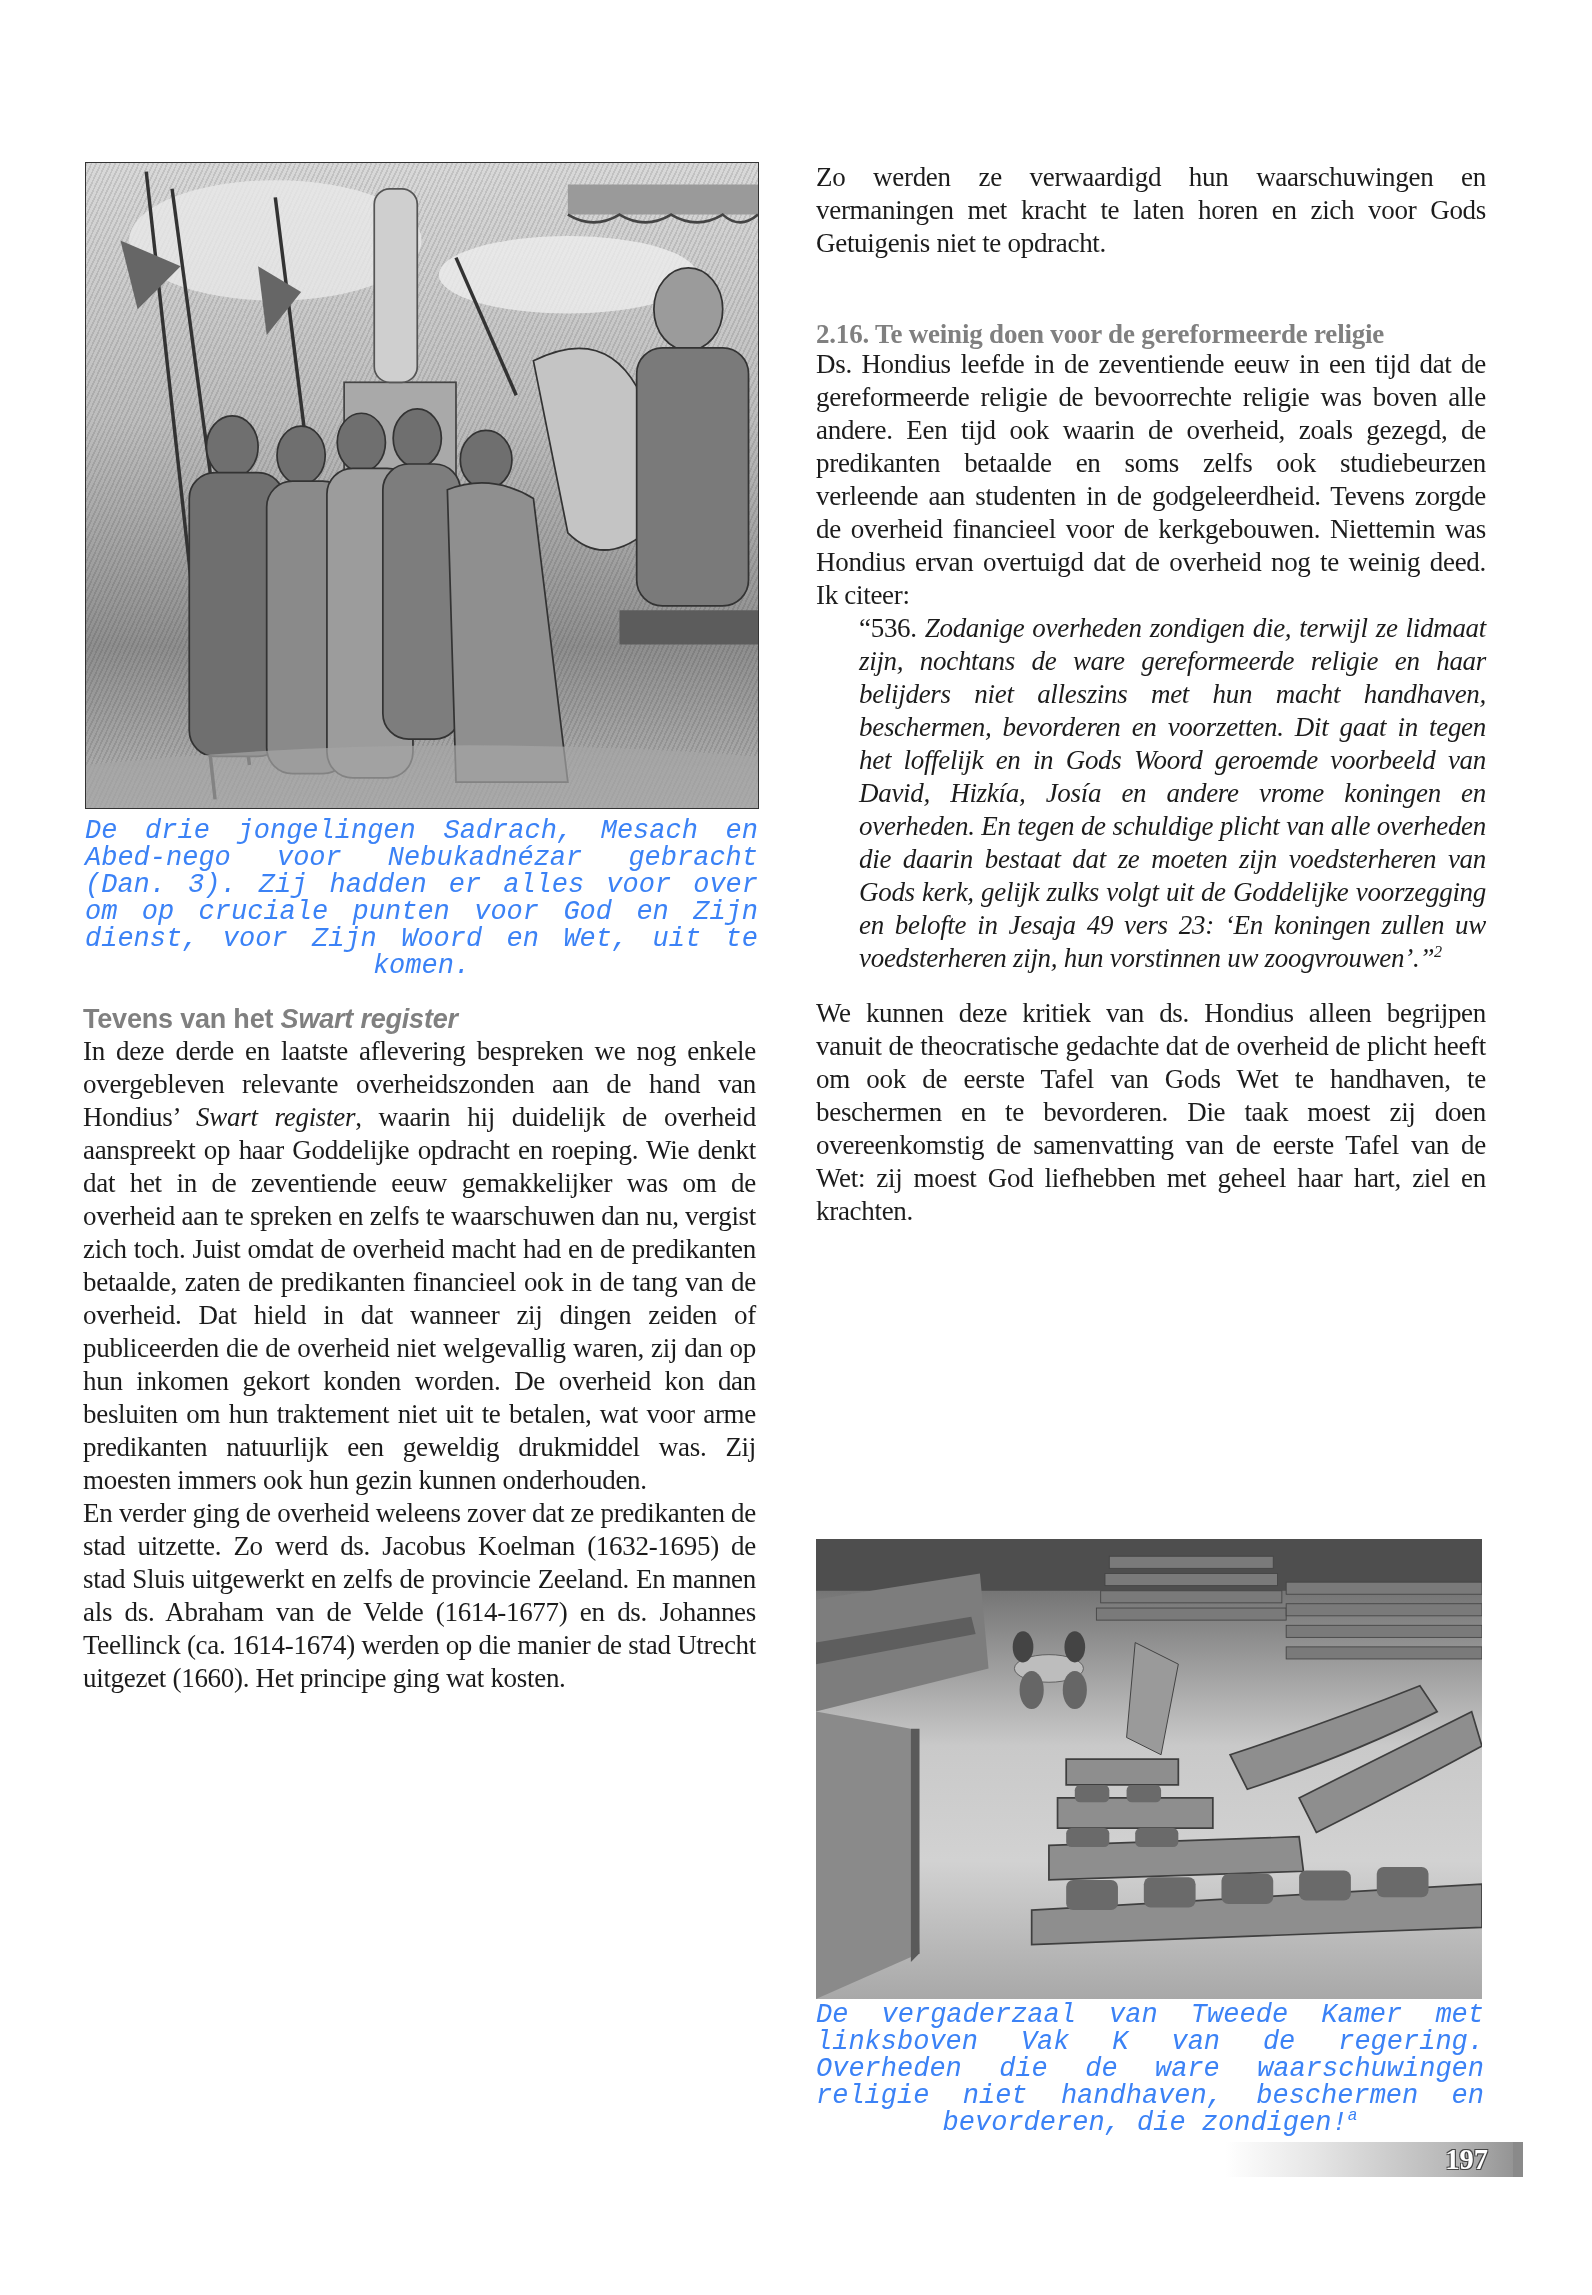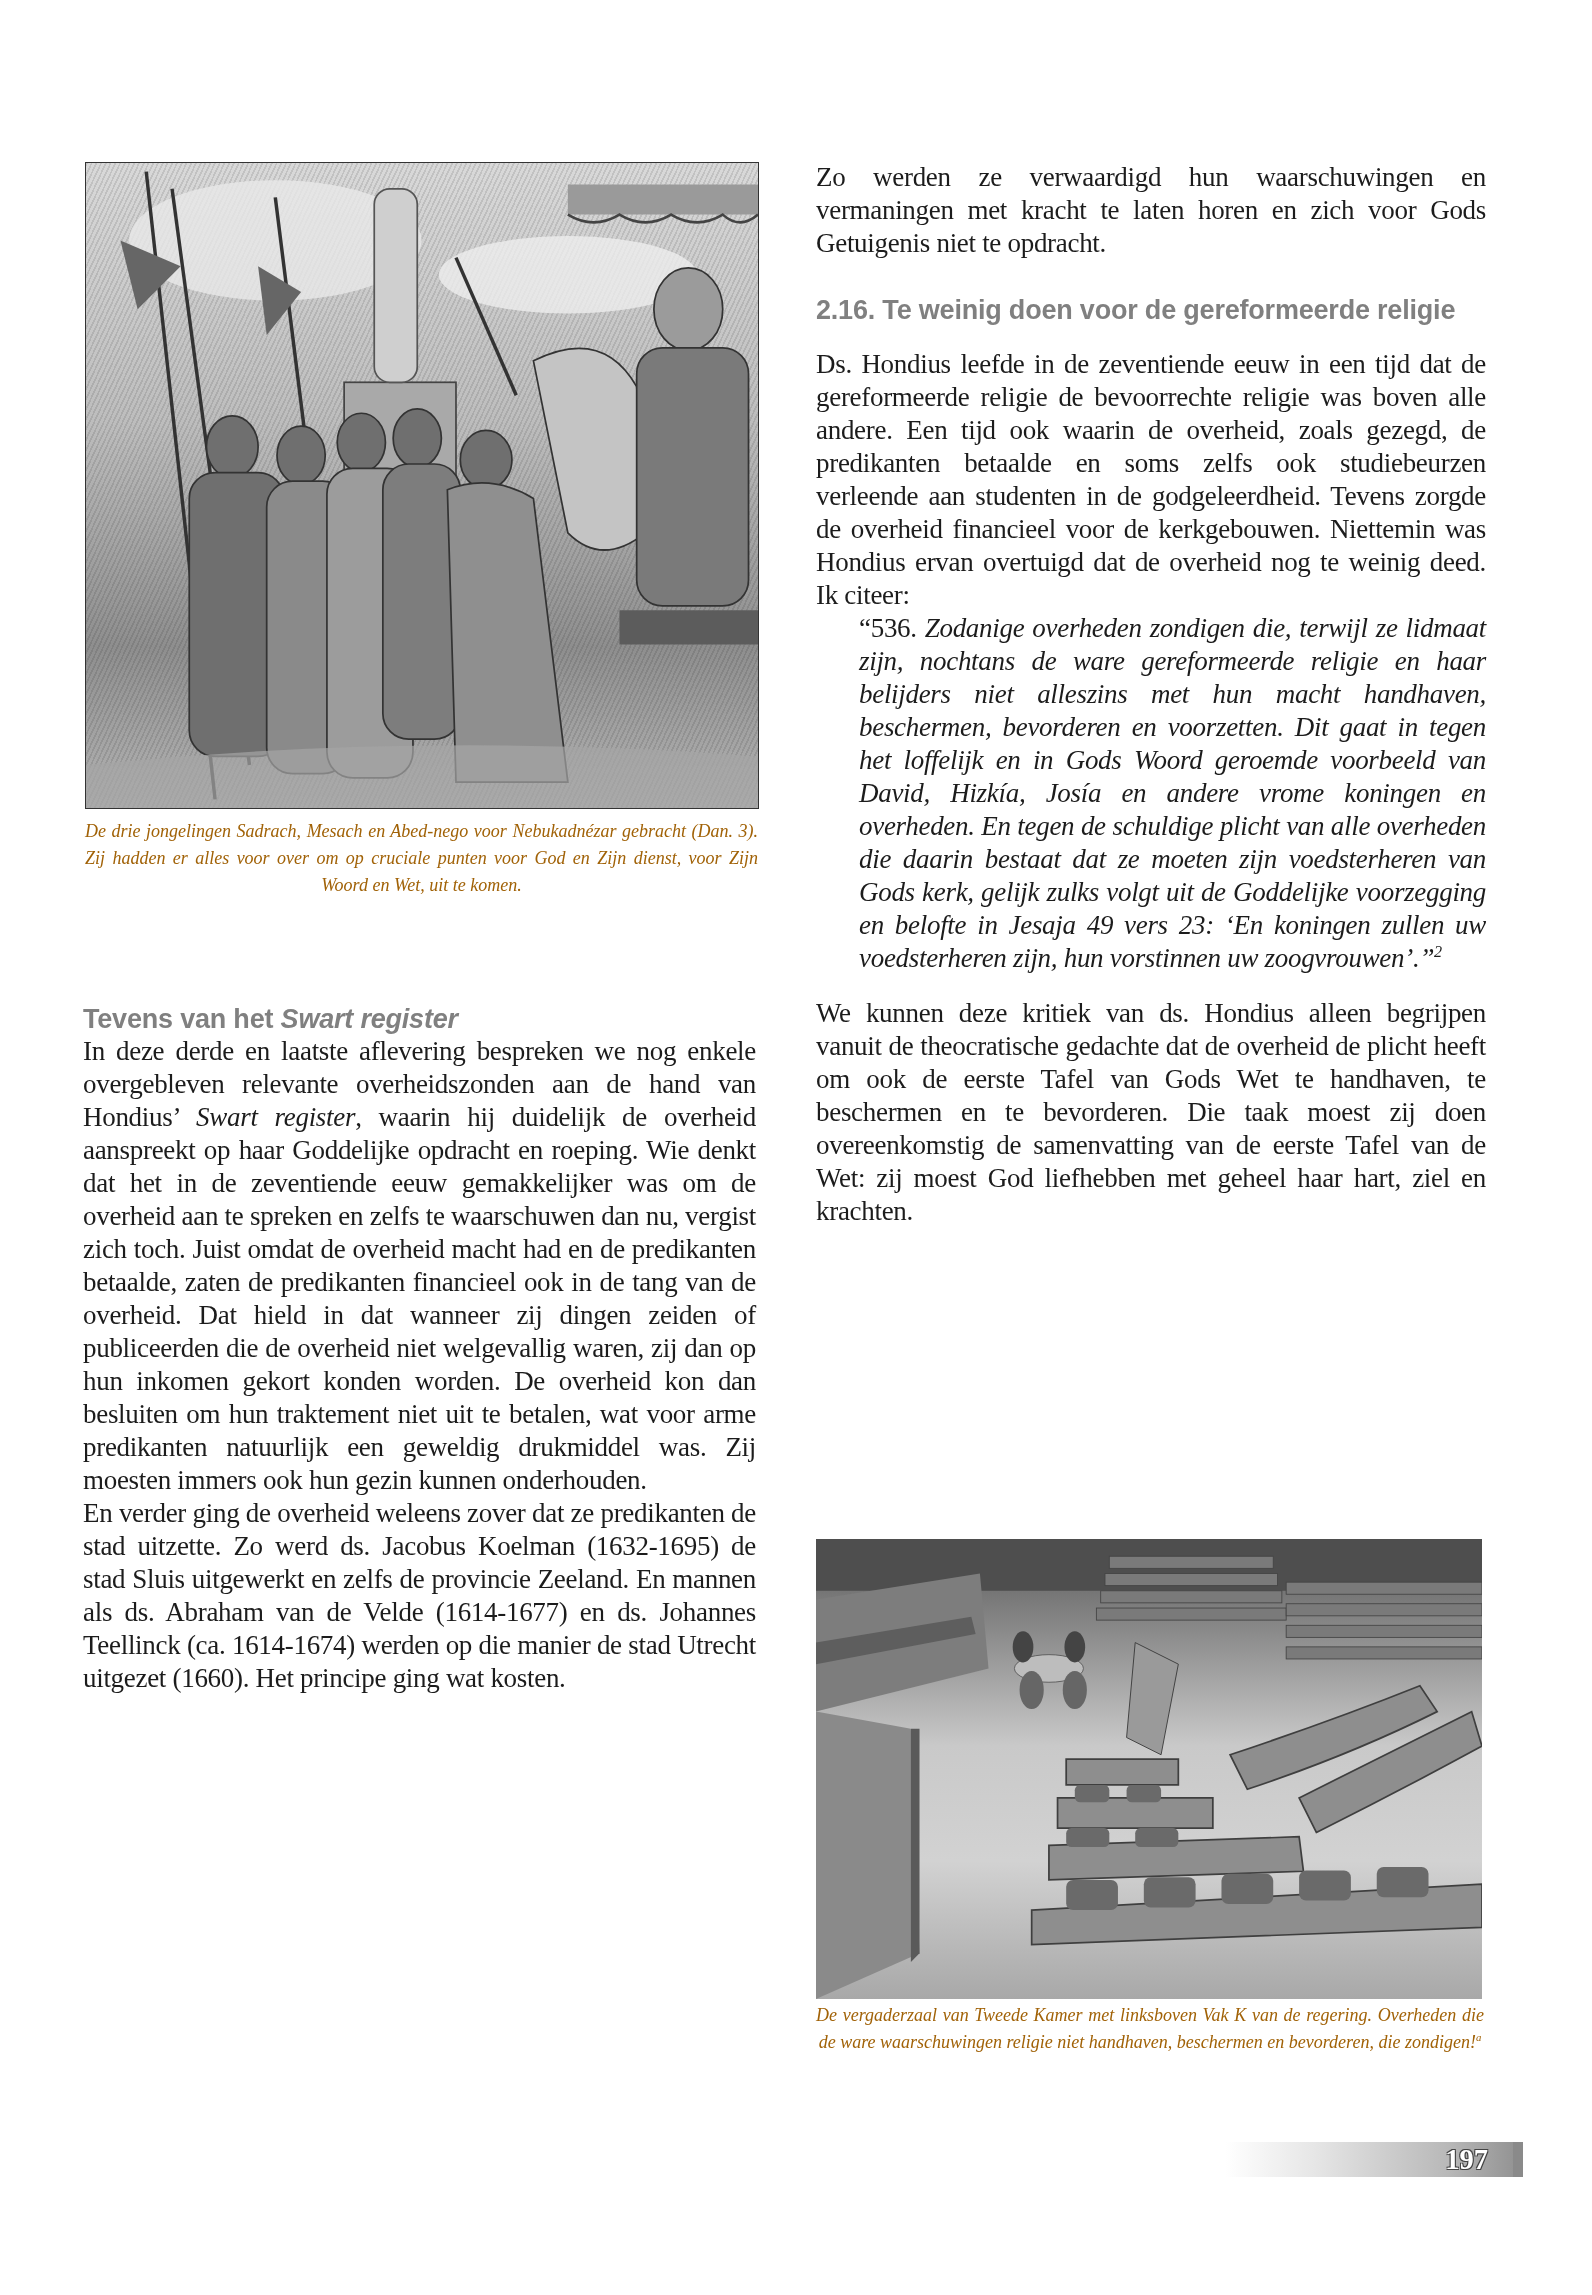--- a/index.html
+++ b/index.html
@@ -5,21 +5,21 @@
   html, body { margin:0; padding:0; background:#ffffff; }
   body { width:1592px; height:2295px; position:relative; overflow:hidden; color:#1a1a1a; }
 
   .col { position:absolute; }
   .col-left { left:83px; width:673px; }
   .col-right { left:816px; width:670px; }
 
   .body-text { font-family: "Liberation Serif", serif; font-size:27px; line-height:33px; text-align:justify; margin:0; color:#1c1c1c; letter-spacing:-0.3px; }
   .heading { font-family: "Liberation Sans", "DejaVu Sans", sans-serif; font-weight:bold; font-size:27px; line-height:30px; color:#808080; margin:0; letter-spacing:-0.2px; }
   .heading em { font-style:italic; }
-  .caption { font-family: Liberation Serif, serif; font-style:italic; font-size:18px; line-height:27px; text-align:justify; text-align-last:center; color:#a16207; margin:0; }
+  .caption { font-family: Liberation Mono, monospace; font-style:italic; font-size:27px; line-height:27px; text-align:justify; text-align-last:center; color:#3b82f6; margin:0; }
   .quote { font-family: "Liberation Serif", serif; font-style:italic; font-size:27px; line-height:33px; text-align:justify; margin:0 0 0 43px; color:#1c1c1c; letter-spacing:-0.3px; }
   .quote .num { font-style:normal;margin-top:28px; }
   sup { font-size:60%; line-height:0; vertical-align:super; }
 
   
   .engraving { position:absolute; left:85px; top:162px; width:674px; height:647px; border:1.7px solid #333; box-sizing:border-box; overflow:hidden;
     background:
       repeating-linear-gradient(115deg, rgba(0,0,0,0.10) 0 1.7px, rgba(255,255,255,0) 1.7px 4.3px),
       linear-gradient(180deg, #d9d9d9 0%, #bdbdbd 40%, #8e8e8e 75%, #b3b3b3 100%); }
   .engraving svg { position:absolute; left:0; top:0; width:100%; height:100%; }
@@ -87,21 +87,21 @@
 
 <div class="col col-left" style="top:1035px;">
   <p class="body-text"><span>In deze derde en laatste aflevering bespreken we nog enkele overgebleven relevante overheidszonden aan de hand van Hondius’ </span><em>Swart register</em><span>, waarin hij duidelijk de overheid aanspreekt op haar Goddelijke opdracht en roeping. Wie denkt dat het in de zeventiende eeuw gemakkelijker was om de overheid aan te spreken en zelfs te waarschuwen dan nu, vergist zich toch. Juist omdat de overheid macht had en de predikanten betaalde, zaten de predikanten financieel ook in de tang van de overheid. Dat hield in dat wanneer zij dingen zeiden of publiceerden die de overheid niet welgevallig waren, zij dan op hun inkomen gekort konden worden. De overheid kon dan besluiten om hun traktement niet uit te betalen, wat voor arme predikanten natuurlijk een geweldig drukmiddel was. Zij moesten immers ook hun gezin kunnen onderhouden.</span></p>
   <p class="body-text">En verder ging de overheid weleens zover dat ze predikanten de stad uitzette. Zo werd ds. Jacobus Koelman (1632-1695) de stad Sluis uitgewerkt en zelfs de provincie Zeeland. En mannen als ds. Abraham van de Velde (1614-1677) en ds. Johannes Teellinck (ca. 1614-1674) werden op die manier de stad Utrecht uitgezet (1660). Het principe ging wat kosten.</p>
 </div>
 
 <div class="col col-right" style="top:161px;">
   <p class="body-text">Zo werden ze verwaardigd hun waarschuwingen en vermaningen met kracht te laten horen en zich voor Gods Getuigenis niet te opdracht.</p>
 </div>
 
-<h2 class="heading col col-right" style="top:295px;">2.16. Te weinig doen voor de gereformeerde religie</h2>
+<h2 class="heading col col-right" style="top:319px;font-family:Liberation Serif, serif;">2.16. Te weinig doen voor de gereformeerde religie</h2>
 
 <div class="col col-right" style="top:348px;">
   <p class="body-text">Ds. Hondius leefde in de zeventiende eeuw in een tijd dat de gereformeerde religie de bevoorrechte religie was boven alle andere. Een tijd ook waarin de overheid, zoals gezegd, de predikanten betaalde en soms zelfs ook studiebeurzen verleende aan studenten in de godgeleerdheid. Tevens zorgde de overheid financieel voor de kerkgebouwen. Niettemin was Hondius ervan overtuigd dat de overheid nog te weinig deed. Ik citeer:</p>
   <p class="quote"><span class="num">“536. </span><span>Zodanige overheden zondigen die, terwijl ze lidmaat zijn, nochtans de ware gereformeerde religie en haar belijders niet alleszins met hun macht handhaven, beschermen, bevorderen en voorzetten. Dit gaat in tegen het loffelijk en in Gods Woord geroemde voorbeeld van David, Hizkía, Josía en andere vrome koningen en overheden. En tegen de schuldige plicht van alle overheden die daarin bestaat dat ze moeten zijn voedsterheren van Gods kerk, gelijk zulks volgt uit de Goddelijke voorzegging en belofte in Jesaja 49 vers 23: ‘En koningen zullen uw voedsterheren zijn, hun vorstinnen uw zoogvrouwen’.”</span><sup>2</sup></p>
   <p class="body-text" style="margin-top:22.4px;">We kunnen deze kritiek van ds. Hondius alleen begrijpen vanuit de theocratische gedachte dat de overheid de plicht heeft om ook de eerste Tafel van Gods Wet te handhaven, te beschermen en te bevorderen. Die taak moest zij doen overeenkomstig de samenvatting van de eerste Tafel van de Wet: zij moest God liefhebben met geheel haar hart, ziel en krachten.</p>
 </div>
 
 <figure style="margin:0;">
   <div class="photo" title="Black and white photo of the plenary hall of the Tweede Kamer, rows of curved desks and chairs, central lectern">
     <svg viewBox="0 0 772 533" preserveAspectRatio="none">

